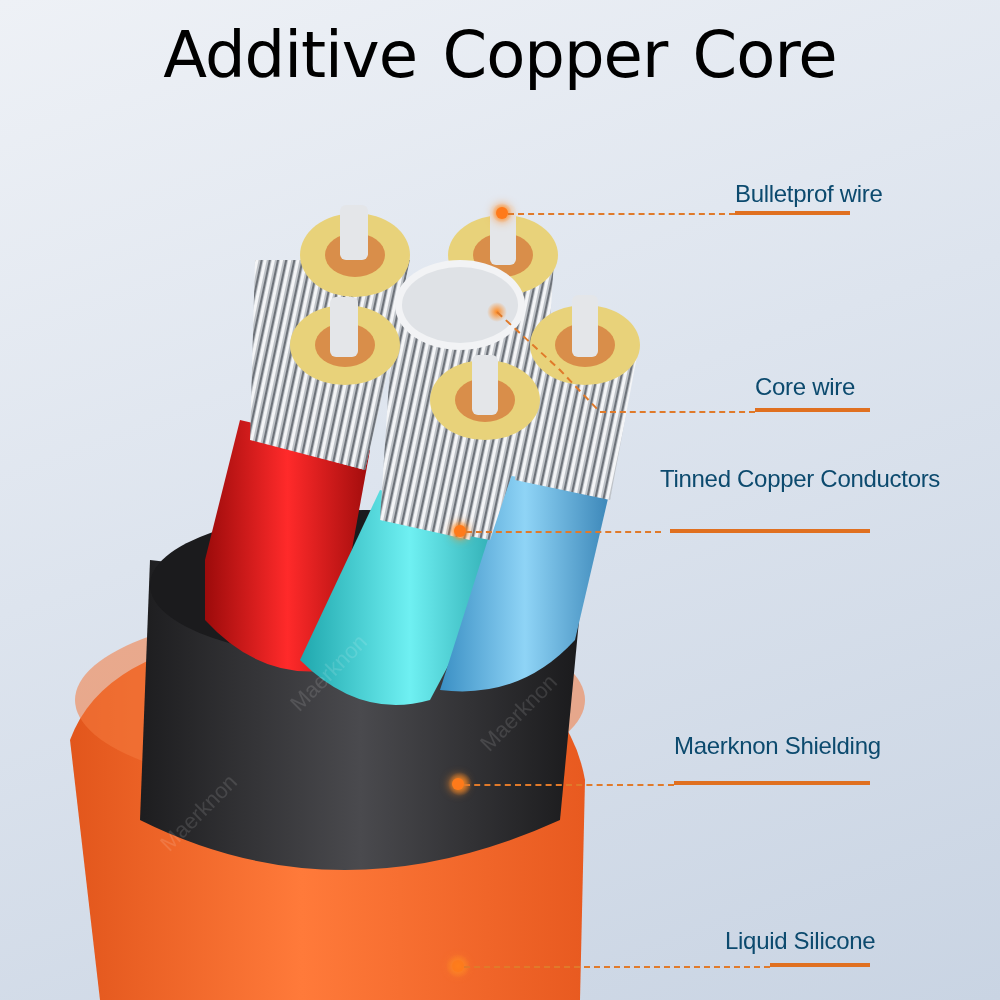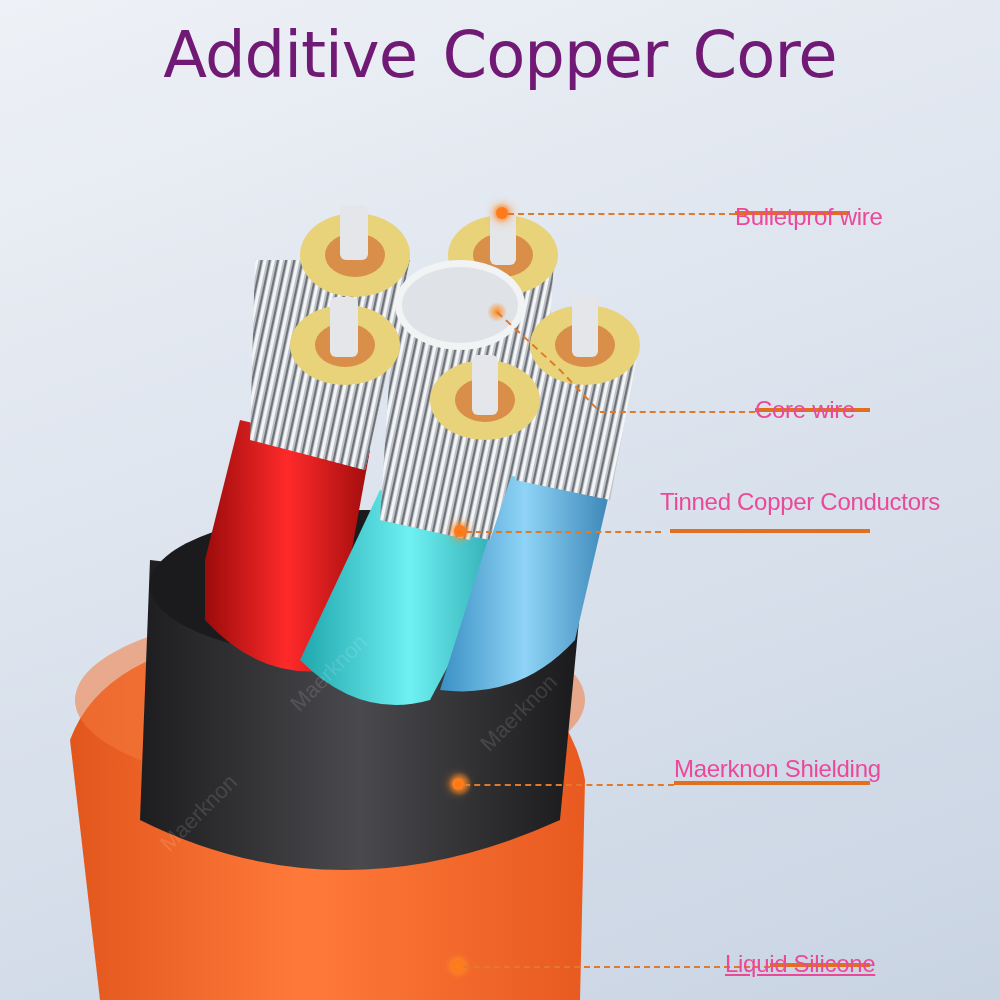--- a/index.html
+++ b/index.html
@@ -4,27 +4,26 @@
 <style>
   html, body { margin: 0; padding: 0; }
   body {
     width: 1000px; height: 1000px; overflow: hidden; position: relative;
     background: linear-gradient(160deg, #eef1f6 0%, #dde4ee 45%, #c9d4e3 100%);
     font-family: "Liberation Sans", sans-serif;
   }
   .title {
     position: absolute; left: 0; top: 18px; width: 1000px; text-align: center;
     font-family: "DejaVu Sans", sans-serif; font-size: 64px; font-weight: 500;
-    color: #701a75; letter-spacing: -1px; word-spacing: 6px;
+    color: #000000; letter-spacing: -1px; word-spacing: 6px;
   }
   .scene { position: absolute; left: 0; top: 0; width: 1000px; height: 1000px; }
   .label {
-    position: absolute; font-size: 24px; color: #ec4899; white-space: nowrap;
+    position: absolute; font-size: 24px; color: #0c4a6e; white-space: nowrap;
     letter-spacing: -0.3px;
-    margin-top: 23px;
   }
   .callout-line { position: absolute; border-top: 2px dashed #e07a2a; height: 0; }
   .underline { position: absolute; height: 4px; background: #e07020; }
   .dot {
     position: absolute; width: 12px; height: 12px; border-radius: 50%;
     background: #ff7a1a; box-shadow: 0 0 8px 3px rgba(255,140,40,0.7);
   }
   .watermark { position: absolute; font-size: 22px; color: rgba(255,255,255,0.12); transform: rotate(-45deg); }
 </style>
 </head>
@@ -148,17 +147,17 @@
 <div class="label" style="left:660px;top:465px;">Tinned Copper Conductors</div>
 
 <div class="dot" style="left:452px;top:778px;"></div>
 <div class="callout-line" style="left:464px;top:784px;width:210px;"></div>
 <div class="underline" style="left:674px;top:781px;width:196px;"></div>
 <div class="label" style="left:674px;top:732px;">Maerknon Shielding</div>
 
 <div class="dot" style="left:452px;top:960px;opacity:0.7;"></div>
 <div class="callout-line" style="left:464px;top:966px;width:306px;"></div>
 <div class="underline" style="left:770px;top:963px;width:100px;"></div>
-<div class="label" style="left:725px;top:927px;text-decoration:underline;">Liquid Silicone</div>
+<div class="label" style="left:725px;top:927px;">Liquid Silicone</div>
 
 <div class="watermark" style="left:280px;top:660px;">Maerknon</div>
 <div class="watermark" style="left:470px;top:700px;">Maerknon</div>
 <div class="watermark" style="left:150px;top:800px;">Maerknon</div>
 
 </body></html>

